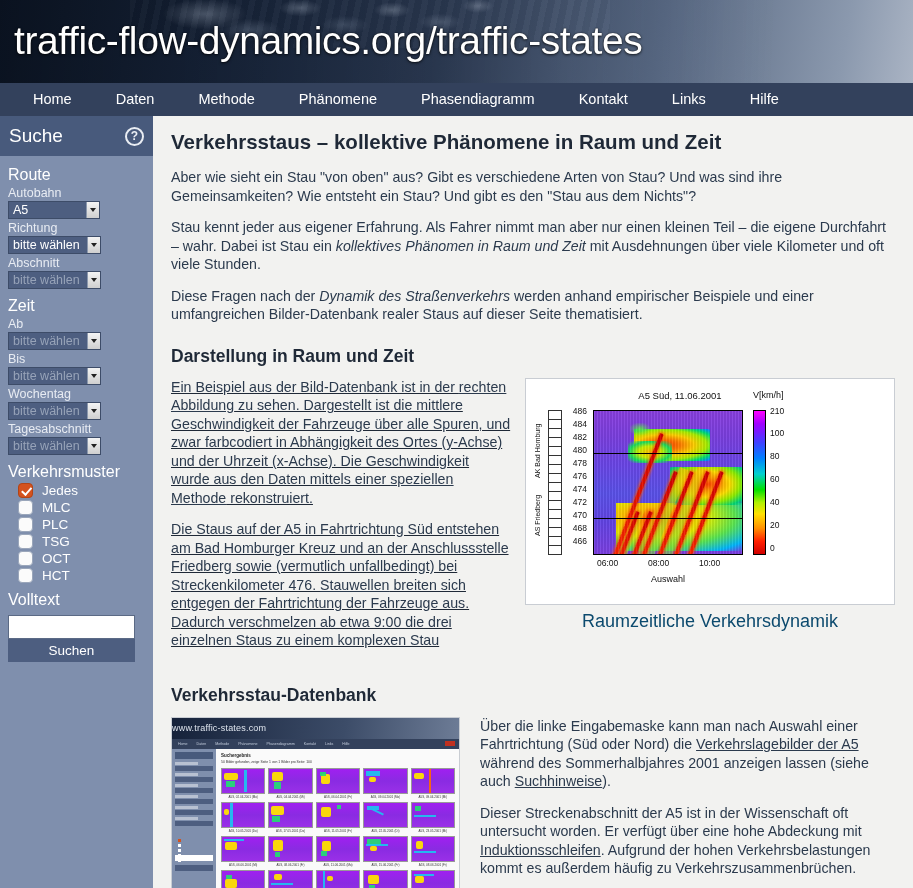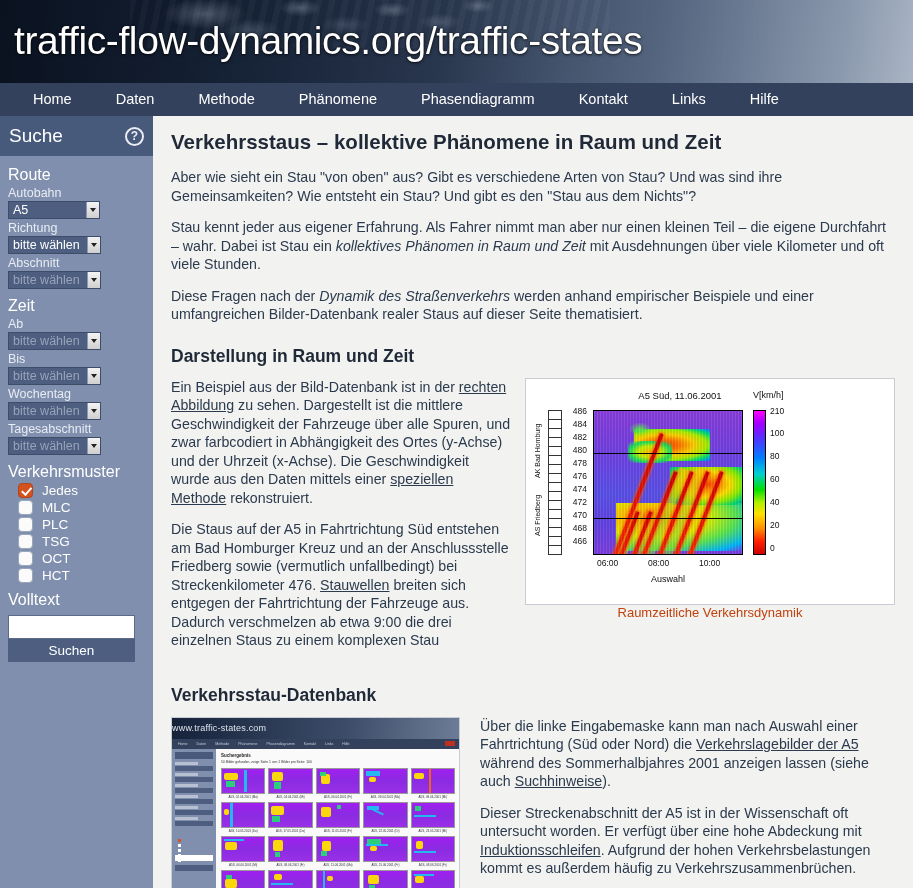--- a/index.html
+++ b/index.html
@@ -113,21 +113,21 @@
   }
 
   
   .main{ flex:1; padding:14px 18px 0 18px; }
   h1.pt{ font-size:20.5px; margin:0 0 14px 0; color:#1f2937; }
   h2.st{ font-size:17.5px; margin:22px 0 11px 0; color:#1f2937; }
   p.body{ font-size:14.2px; line-height:18.5px; margin:0 0 13px 0; color:#2b3a4d; }
   p.body em{ font-style:italic; }
   a.ln{ color:#2b3a4d; text-decoration:underline; }
   .cols{ display:flex; gap:14px; align-items:flex-start; }
-  .coltext{ width:340px; flex:0 0 340px; }
+  .coltext{ width:340px; flex:0 0 340px;text-decoration:underline; }
   .colfig{ flex:1; }
 
   
   .figbox{ border:1px solid #c9cdd3; background:#fff; padding:5px; }
   .fig1{ position:relative; width:270px; height:215px; background:#fff; }
   .f1-title{ position:absolute; left:74px; top:6px; width:150px; text-align:center;
              font-size:9.5px; color:#111; }
   .f1-cbtitle{ position:absolute; left:222px; top:6px; font-size:9px; color:#111; }
   .plot{
     position:absolute; left:62px; top:26px; width:150px; height:145px;
@@ -183,21 +183,21 @@
     writing-mode:vertical-rl; transform:rotate(180deg); white-space:nowrap;
   }
   .cbar{
     position:absolute; left:222px; top:26px; width:13px; height:145px; border:1px solid #000;
     background:linear-gradient(180deg,
       #ff00ff 0%, #a000ff 9%, #4040ff 22%, #0080ff 33%,
       #00d0d0 44%, #00e000 55%, #b0f000 64%, #ffe000 72%,
       #ff9000 82%, #ff2000 91%, #d00000 100%);
   }
   .cbtick{ position:absolute; left:239px; font-size:8.5px; color:#111; }
-  .figcap{ text-align:center; font-size:13px; color:#c2410c; }
+  .figcap{ text-align:center; font-size:18px; color:#0c4a6e; margin-top:6px; }
 
   
   .fig2wrap{ width:289px; }
   .fig2{
     width:289px; height:188px; background:#eef0f2; border:1px solid #c9cdd3;
     position:relative; overflow:hidden;
   }
   .mini-banner{
     height:21px; background:linear-gradient(95deg,#16223a,#3c4c68 60%,#6d7c96);
     color:#dfe5ee; font-size:9px; display:flex; align-items:center; 

